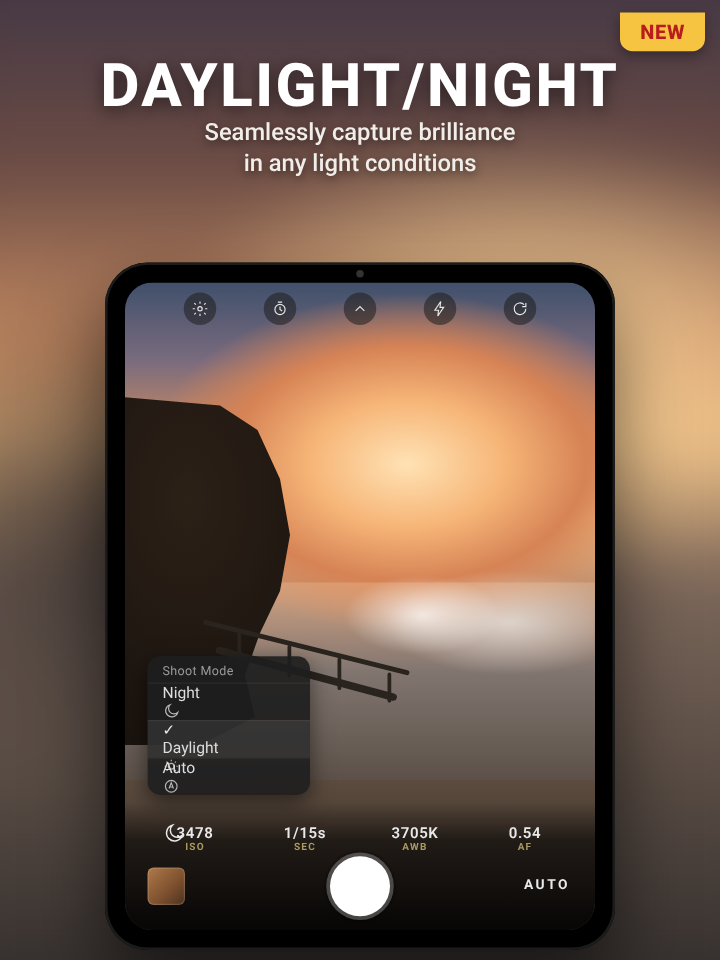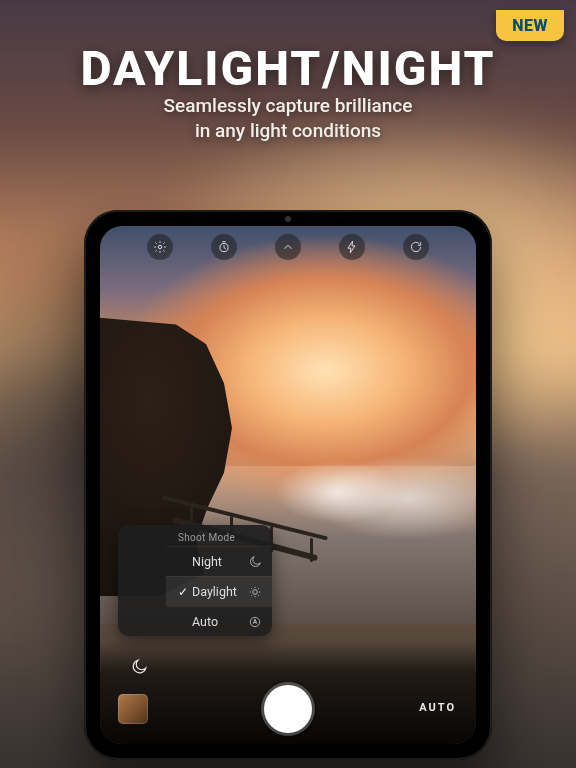--- a/index.html
+++ b/index.html
@@ -17,21 +17,21 @@
     background:
       radial-gradient(ellipse 420px 260px at 70% 38%, rgba(255,220,160,0.9), rgba(210,140,90,0) 70%),
       radial-gradient(ellipse 500px 300px at 30% 55%, rgba(45,40,42,0.85), rgba(45,40,42,0) 70%),
       linear-gradient(180deg, #3d3445 0%, #6a4b44 20%, #c98d63 38%, #e2b07a 46%, #7a6659 60%, #2f2b2a 100%);
     filter: blur(18px);
   }
   .badge {
     position: absolute;
     top: 10px; right: 12px;
     background: #f6c441;
-    color: #0c4a6e;
+    color: #b91c1c;
     font-weight: 800;
     letter-spacing: 0.5px;
     font-size: 16px;
     padding: 6px 16px;
     border-radius: 0 0 10px 10px;
     box-shadow: 0 4px 10px rgba(0,0,0,0.35);
   }
   .headline {
     position: absolute;
     top: 44px; left: 0; right: 0;
@@ -144,41 +144,41 @@
     display: flex; align-items: center; justify-content: center;
     color: #e6e6e6;
     font-size: 13px;
   }
   .topbtn svg { width: 14px; height: 14px; stroke: #e6e6e6; fill: none; stroke-width: 1.6; }
   
   .popover {
     position: absolute;
     left: 18px;
     bottom: 108px;
-    width: 154px;
+    width: 130px;
     background: rgba(30,30,30,0.92);
     border-radius: 10px;
     overflow: hidden;
     color: #ddd;
     font-size: 12.5px;
     box-shadow: 0 6px 18px rgba(0,0,0,0.5);
-    padding-left: 48px;
   }
   .popover .title {
     font-size: 10px;
     color: #9a9a9a;
     padding: 7px 12px 3px;
     letter-spacing: 0.3px;
   }
   .popover .item {
-    display: flex; align-items: center;
+    display: flex; align-items: flex-start;
     height: 30px;
     padding: 0 10px 0 12px;
     border-top: 1px solid rgba(255,255,255,0.06);
     justify-content: space-between;
+    flex-direction: column;
   }
   .popover .item.sel { background: rgba(255,255,255,0.08); }
   .popover .item .check {
     width: 14px; display: inline-block; text-align: left; font-size: 12px; color: #eee;
   }
   .popover .item .label { flex: 1; }
   .popover .item .ico { width: 14px; height: 14px; opacity: 0.8; }
   .popover .item .ico svg { width: 14px; height: 14px; stroke: #ddd; fill: none; stroke-width: 1.6; }
   
   .bottombar {
@@ -343,20 +343,38 @@
       </div>
 
       <div class="bottombar">
 
         <div class="modeicon">
           <svg viewBox="0 0 24 24">
               <path d="M21 13.5A8.5 8.5 0 1 1 10.5 3a7 7 0 0 0 10.5 10.5Z"></path>
             </svg>
         </div>
 
+        <div class="readouts">
+          <div class="ro">
+            <div class="v">3478</div>
+            <div class="l">ISO</div>
+          </div>
+          <div class="ro">
+            <div class="v">1/15s</div>
+            <div class="l">SEC</div>
+          </div>
+          <div class="ro">
+            <div class="v">3705K</div>
+            <div class="l">AWB</div>
+          </div>
+          <div class="ro">
+            <div class="v">0.54</div>
+            <div class="l">AF</div>
+          </div>
+        </div>
 
         <div class="shutterrow">
           <div class="thumb"></div>
           <div class="shutter"></div>
           <div class="autolabel">AUTO</div>
         </div>
       </div>
 
     </div>
   </div>

